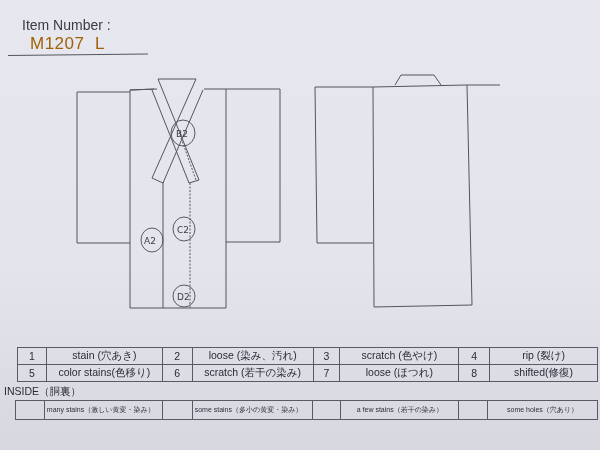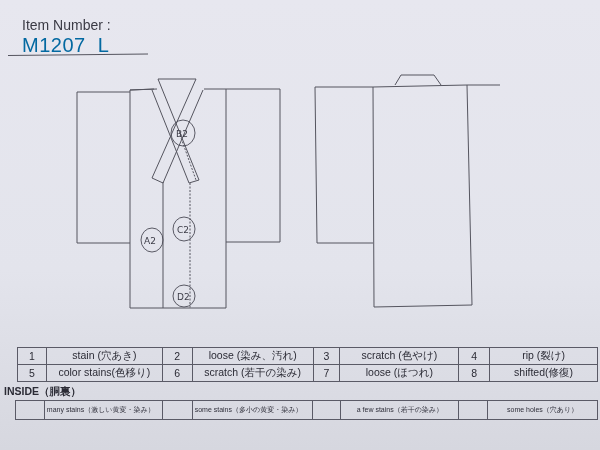--- a/index.html
+++ b/index.html
@@ -18,25 +18,25 @@
     .item-label {
       position: absolute;
       left: 9px;
       top: 17px;
       font-size: 14px;
       color: #3a3a44;
       margin-left: 13px;
     }
     .item-value {
       position: absolute;
-      left: 22px;
+      left: 30px;
       top: 34px;
-      font-size: 20px;
+      font-size: 17px;
       letter-spacing: 0.5px;
-      color: #0369a1;
+      color: #a16207;
       white-space: pre;
     }
     .item-underline {
       position: absolute;
       left: 8px;
       top: 55px;
       width: 140px;
       height: 0;
       border-top: 1px solid #55555f;
       transform: rotate(-0.6deg);
@@ -67,21 +67,21 @@
       padding: 0 2px;
       text-align: center;
       white-space: nowrap;
       overflow: hidden;
     }
     .inside-label {
       position: absolute;
       left: 4px;
       top: 385px;
       font-size: 10.5px;
-      font-weight: bold;
+      font-weight: normal;
       color: #2b2b35;
     }
     table.inside {
       position: absolute;
       left: 15px;
       top: 400px;
       width: 583px;
       border-collapse: collapse;
       font-size: 7px;
       color: #2f2f3a;

